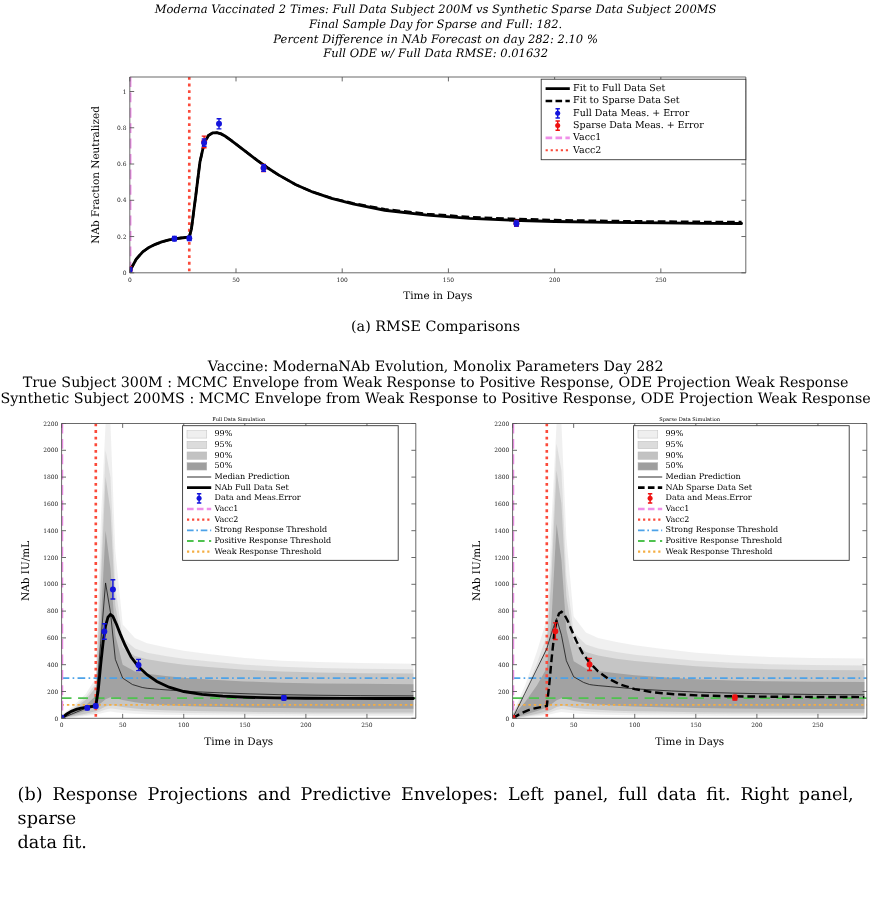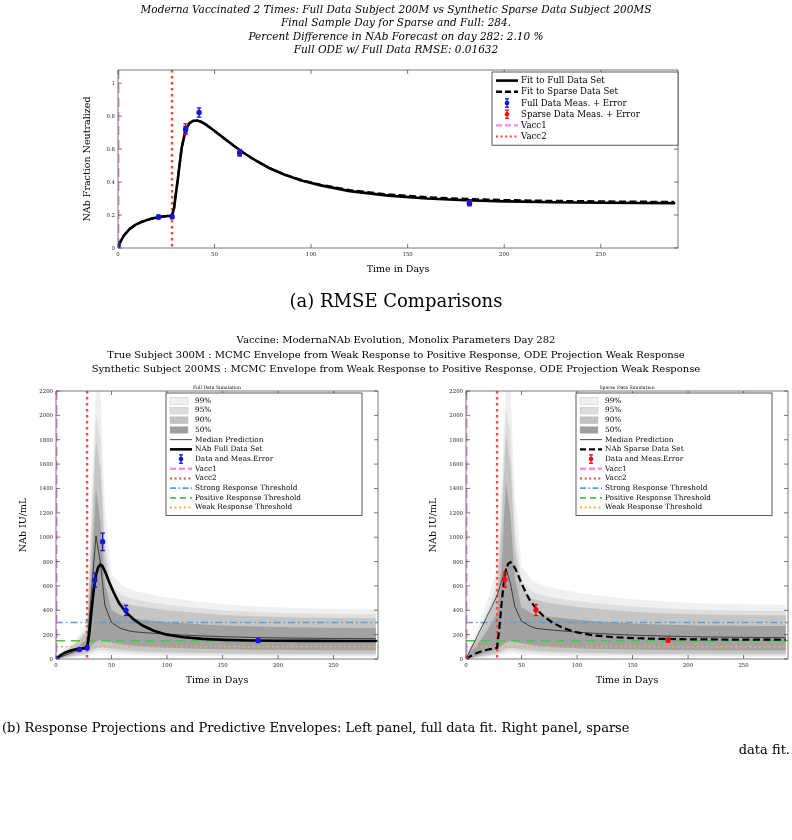--- a/index.html
+++ b/index.html
@@ -3,24 +3,24 @@
 <meta charset="utf-8">
 <style>
   html,body{margin:0;padding:0;}
   body{
     width:792px;height:840px;background:#ffffff;
     font-family:"DejaVu Serif","Liberation Serif",serif;
     color:#000;overflow:hidden;position:relative;
   }
   .titleblock{text-align:center;font-size:10.5px;line-height:13.3px;padding-top:3px;font-style:italic;}
   .titleblock div{white-space:nowrap;}
-  .subcap{text-align:center;font-size:18px;margin-top:4px;}
-  .botcap{font-size:13px;line-height:22px;padding:0 2px;text-align:justify;}
-  .botcap .l2{text-align:right;margin-left:16px;}
-  .hdrblock{text-align:center;font-size:10px;line-height:14.5px;}
+  .subcap{text-align:center;font-size:13px;margin-top:4px;}
+  .botcap{font-size:16px;line-height:22px;padding:0 16px;text-align:justify;}
+  .botcap .l2{text-align:left;}
+  .hdrblock{text-align:center;font-size:13px;line-height:14.5px;}
   .hdrblock div{white-space:nowrap;}
   svg{display:block;}
   .axline{stroke:#555;stroke-width:.8;fill:none;}
   .tk{stroke:#555;stroke-width:.8;}
   .tklab{font-size:5.4px;fill:#222;font-family:"DejaVu Serif","Liberation Serif",serif;text-anchor:middle;}
   .tklabr{font-size:5.4px;fill:#222;font-family:"DejaVu Serif","Liberation Serif",serif;text-anchor:end;}
   .axttl{font-size:9.5px;fill:#000;font-family:"DejaVu Serif","Liberation Serif",serif;text-anchor:middle;}
   .lgbox{fill:#fff;stroke:#333;stroke-width:.8;}
   .lgtxt{font-size:8.6px;fill:#000;font-family:"DejaVu Serif","Liberation Serif",serif;dominant-baseline:middle;}
   .lgtxt2{font-size:7.3px;fill:#000;font-family:"DejaVu Serif","Liberation Serif",serif;dominant-baseline:middle;}
@@ -33,21 +33,21 @@
   .thrS{stroke:#4da2e8;stroke-width:1.5;stroke-dasharray:7 3 1.5 3;}
   .thrP{stroke:#4fc24f;stroke-width:1.6;stroke-dasharray:9 6;}
   .thrW{stroke:#f4ad42;stroke-width:1.5;stroke-dasharray:2.2 2.6;}
   .errb{stroke-width:1.3;}
 </style>
 </head>
 <body>
 
 <div class="titleblock">
   <div>Moderna Vaccinated 2 Times: Full Data Subject 200M vs Synthetic Sparse Data Subject 200MS</div>
-  <div>Final Sample Day for Sparse and Full: 284.</div>
+  <div>Final Sample Day for Sparse and Full: 182.</div>
   <div>Percent Difference in NAb Forecast on day 282: 2.10 %</div>
   <div>Full ODE w/ Full Data RMSE: 0.01632</div>
 </div>
 
 <svg id="svg-a" width="792" height="230" viewBox="0 0 792 230">
     <clipPath id="clip-panel-a">
       <rect x="118" y="14" width="560" height="178"></rect>
     </clipPath>
     <g clip-path="url(#clip-panel-a)">
       <line class="vacc1" x1="118" y1="14" x2="118" y2="192"></line>

